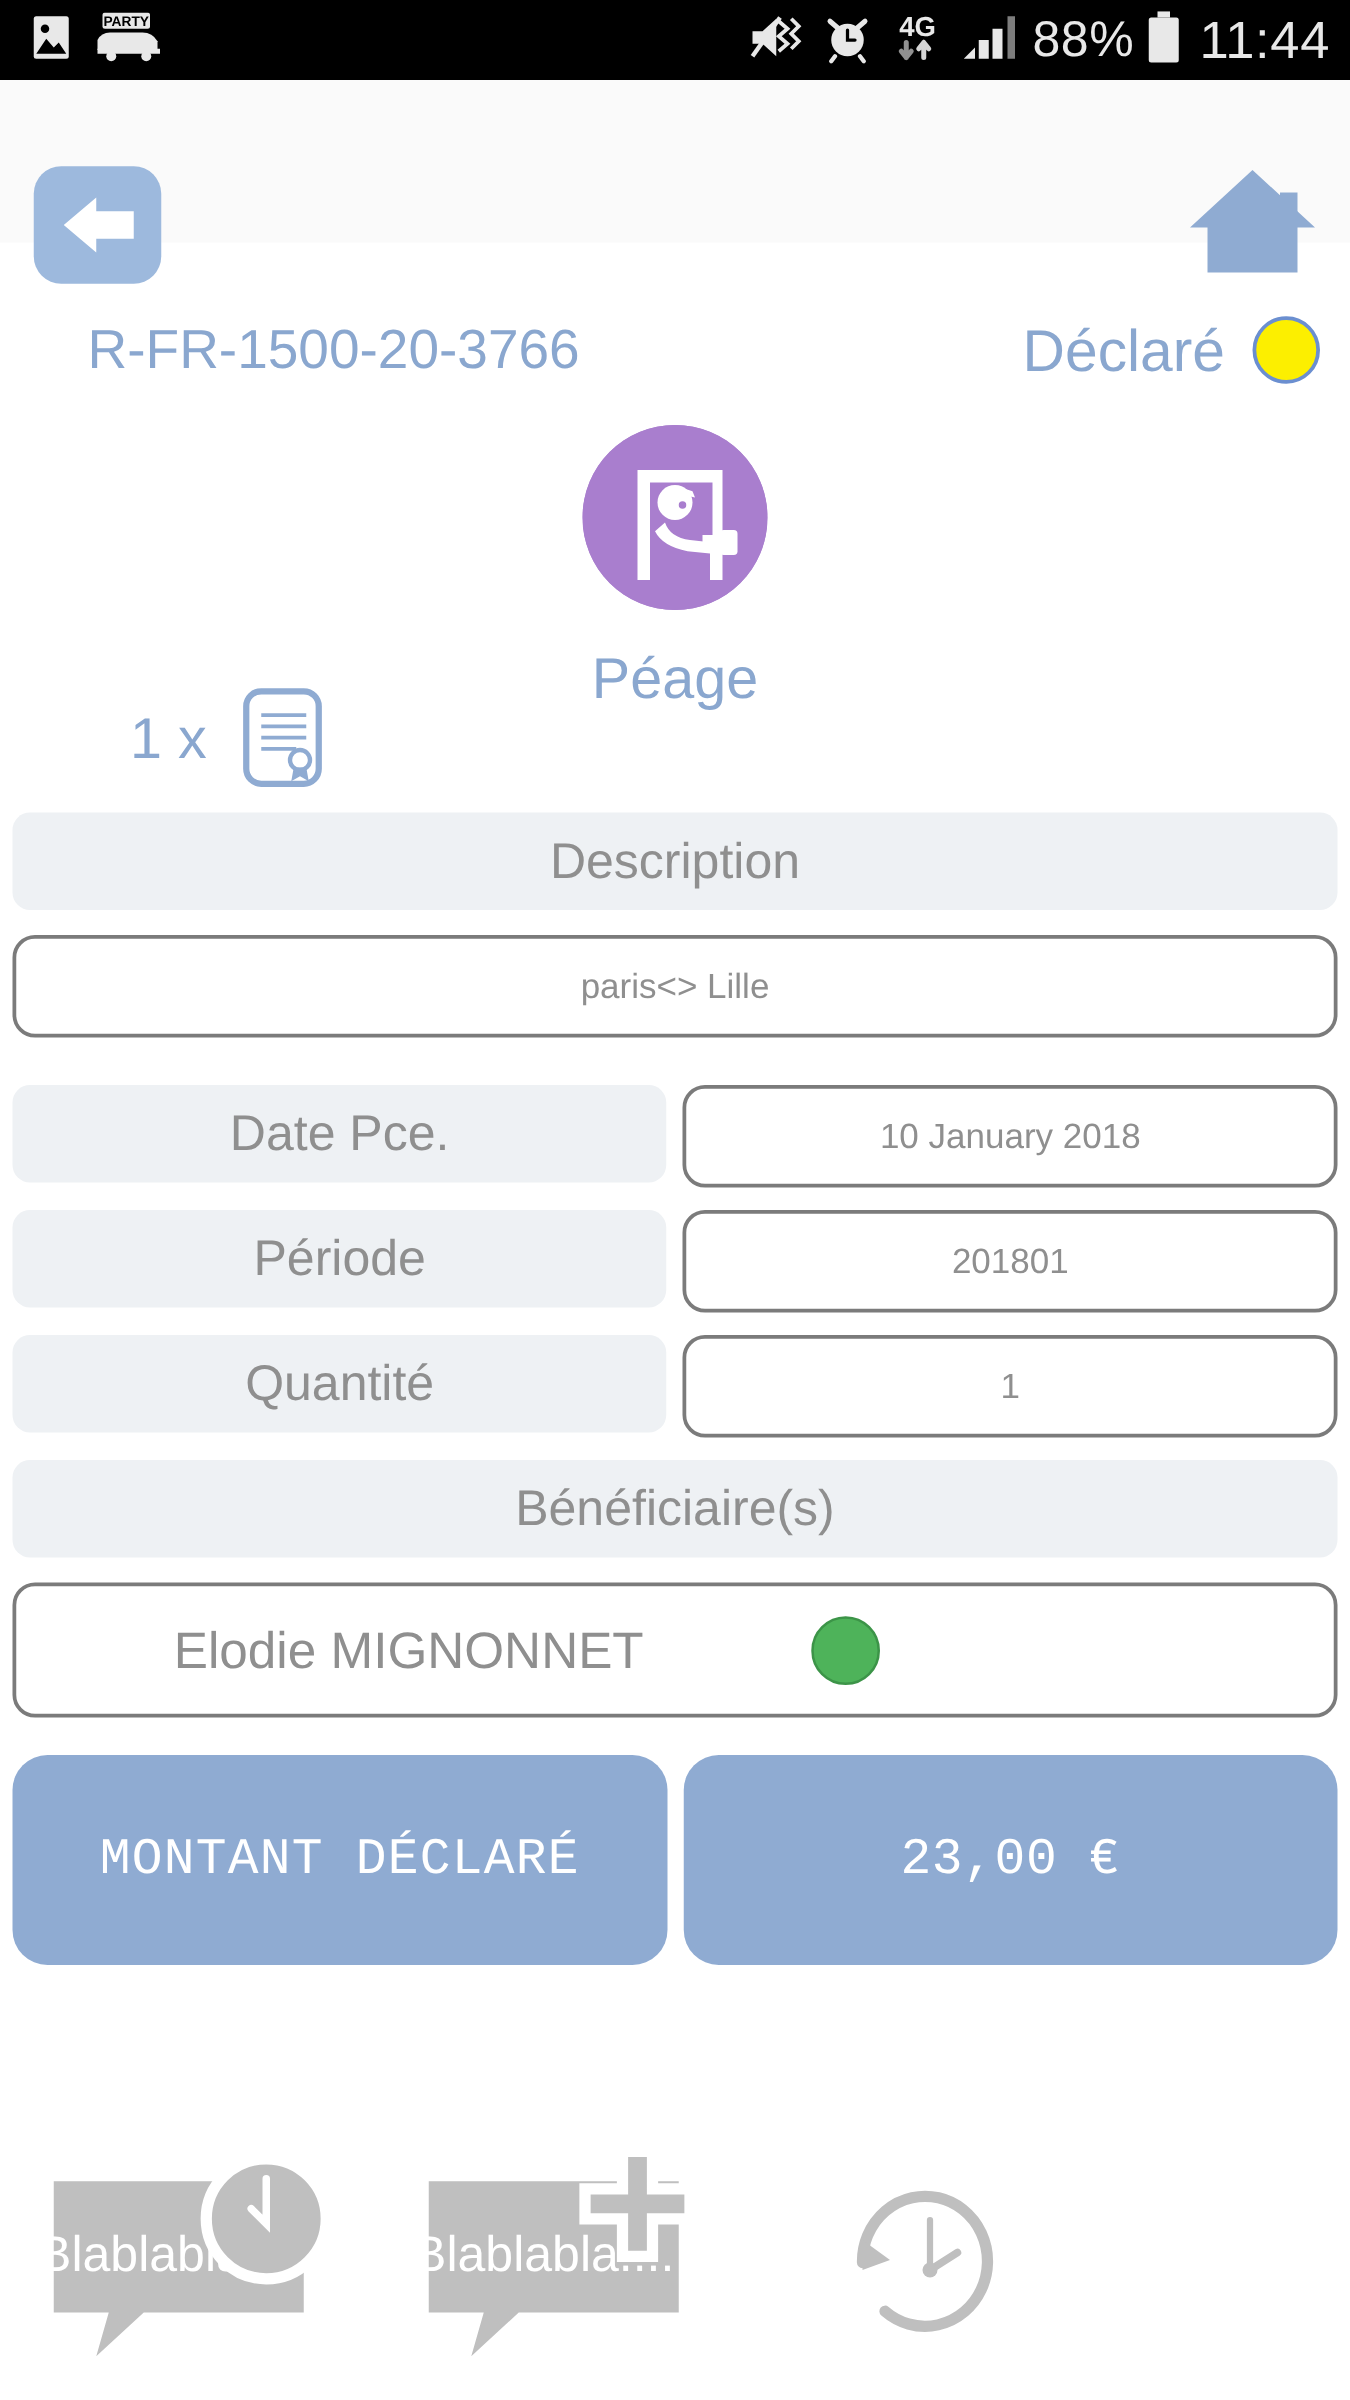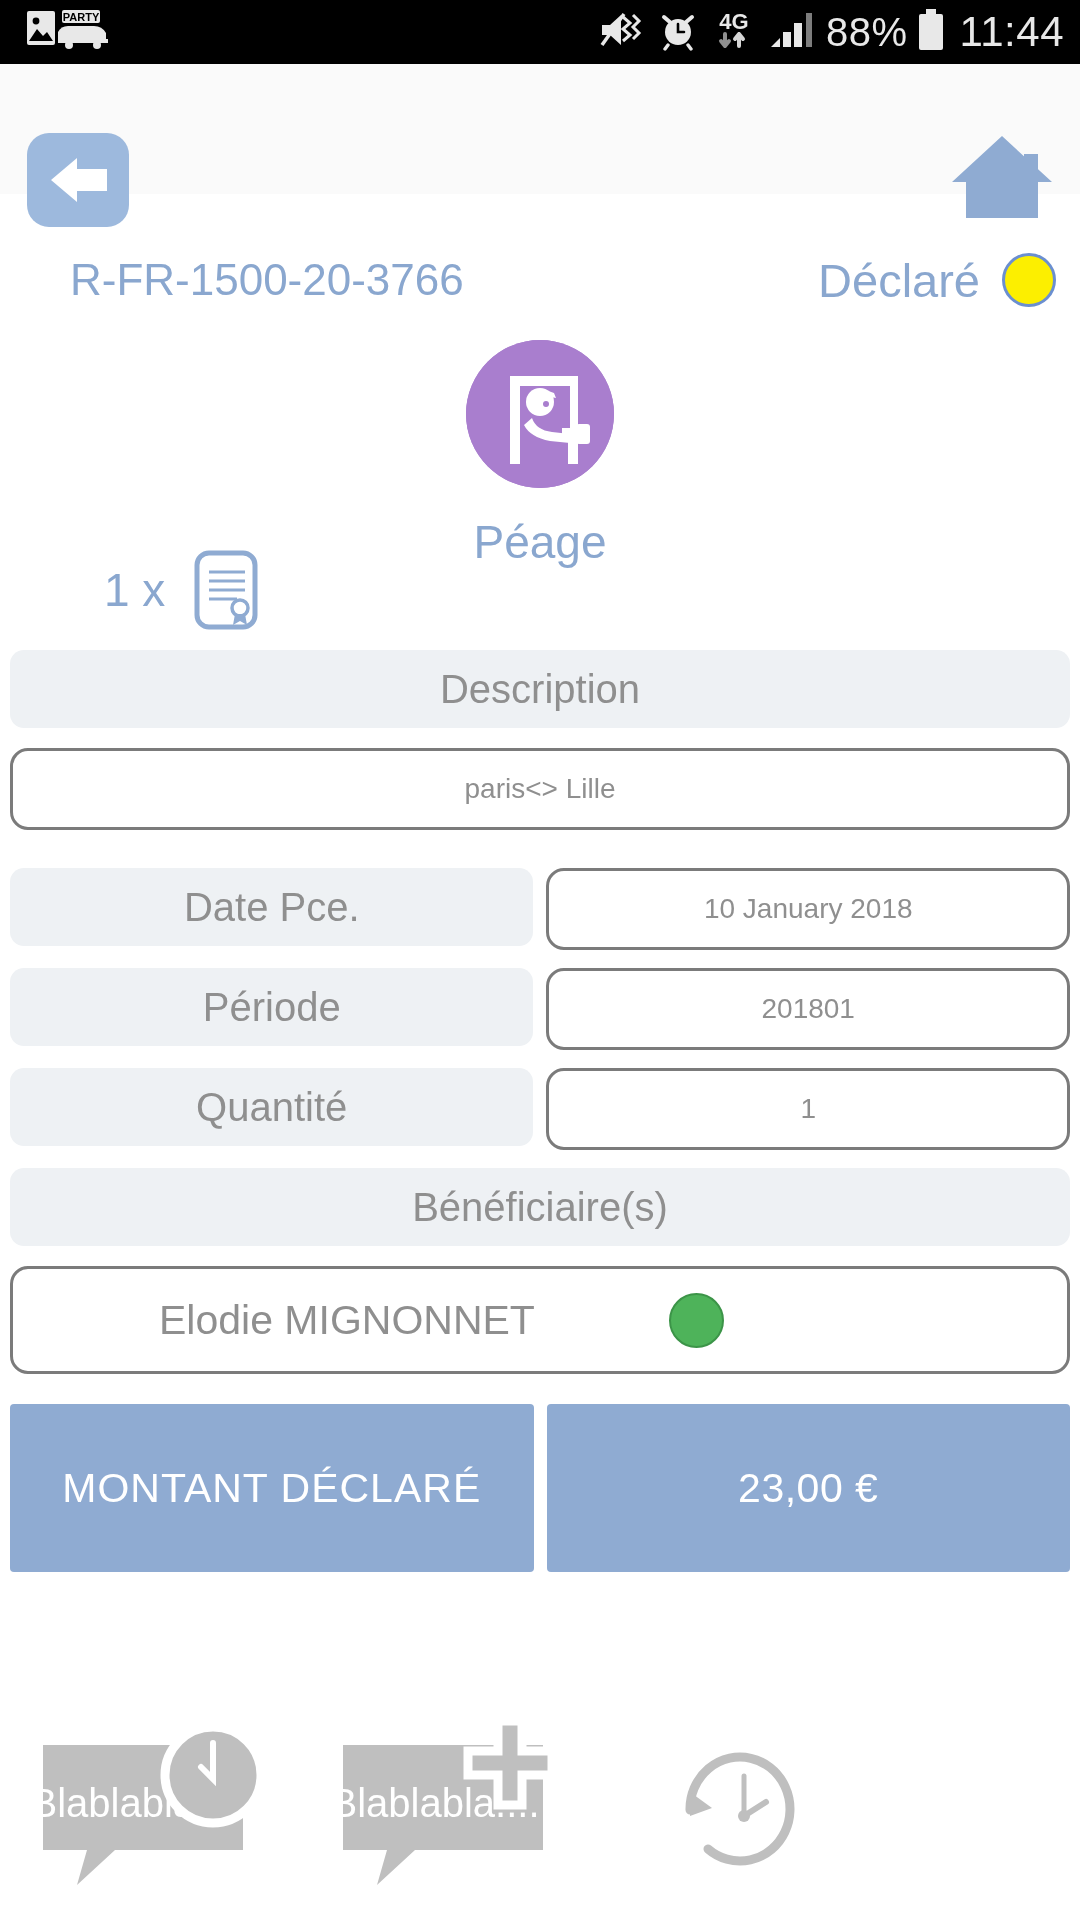--- a/index.html
+++ b/index.html
@@ -21,21 +21,21 @@
   .statusbar {
     position: absolute;
     top: 0; left: 0;
     width: 1080px;
     height: 64px;
     background: #000000;
     display: flex;
     align-items: center;
     padding: 0 16px 0 26px;
   }
-  .sb-left { display: flex; align-items: flex-start; gap: 0; }
+  .sb-left { display: flex; align-items: center; gap: 20px; }
   .sb-right { margin-left: auto; display: flex; align-items: center; gap: 9px; }
   .sb-text {
     color: #e8e8e8;
     font-size: 40px;
     font-weight: 400;
     letter-spacing: 0.5px;
     line-height: 1;
   }
   .sb-time { font-size: 42px; margin-left: 6px; }
   .ic { display: block; }
@@ -171,21 +171,21 @@
   .gap-sm { height: 20px; }
 
   
   .benef-card {
     background: #ffffff;
     border: 3px solid #7b7b7b;
     border-radius: 18px;
     height: 108px;
     display: flex;
     align-items: center;
-    padding: 0 56px;
+    padding: 0 36px;
     margin-top: 16px;
   }
   .benef-name {
     color: #8f8f8f;
     font-size: 41px;
     font-weight: 300;
     margin-left: 90px;
   }
   .benef-dot {
     margin-left: 134px;
@@ -198,28 +198,29 @@
   
   .amount-row {
     display: flex;
     gap: 13px;
     margin-top: 30px;
   }
   .amt-tile {
     width: 533px;
     height: 168px;
     background: #8fabd2;
-    border-radius: 4px;
+    border-radius: 28px;
     display: flex;
     align-items: center;
     justify-content: center;
     color: #ffffff;
     font-size: 41px;
     font-weight: 300;
     letter-spacing: 1px;
+    font-family: Liberation Mono, monospace;
   }
   .amt-tile.value { letter-spacing: 0.5px; }
 
   
   .toolbar {
     position: absolute;
     bottom: 0; left: 0;
     width: 1080px;
     height: 230px;
     display: flex;

